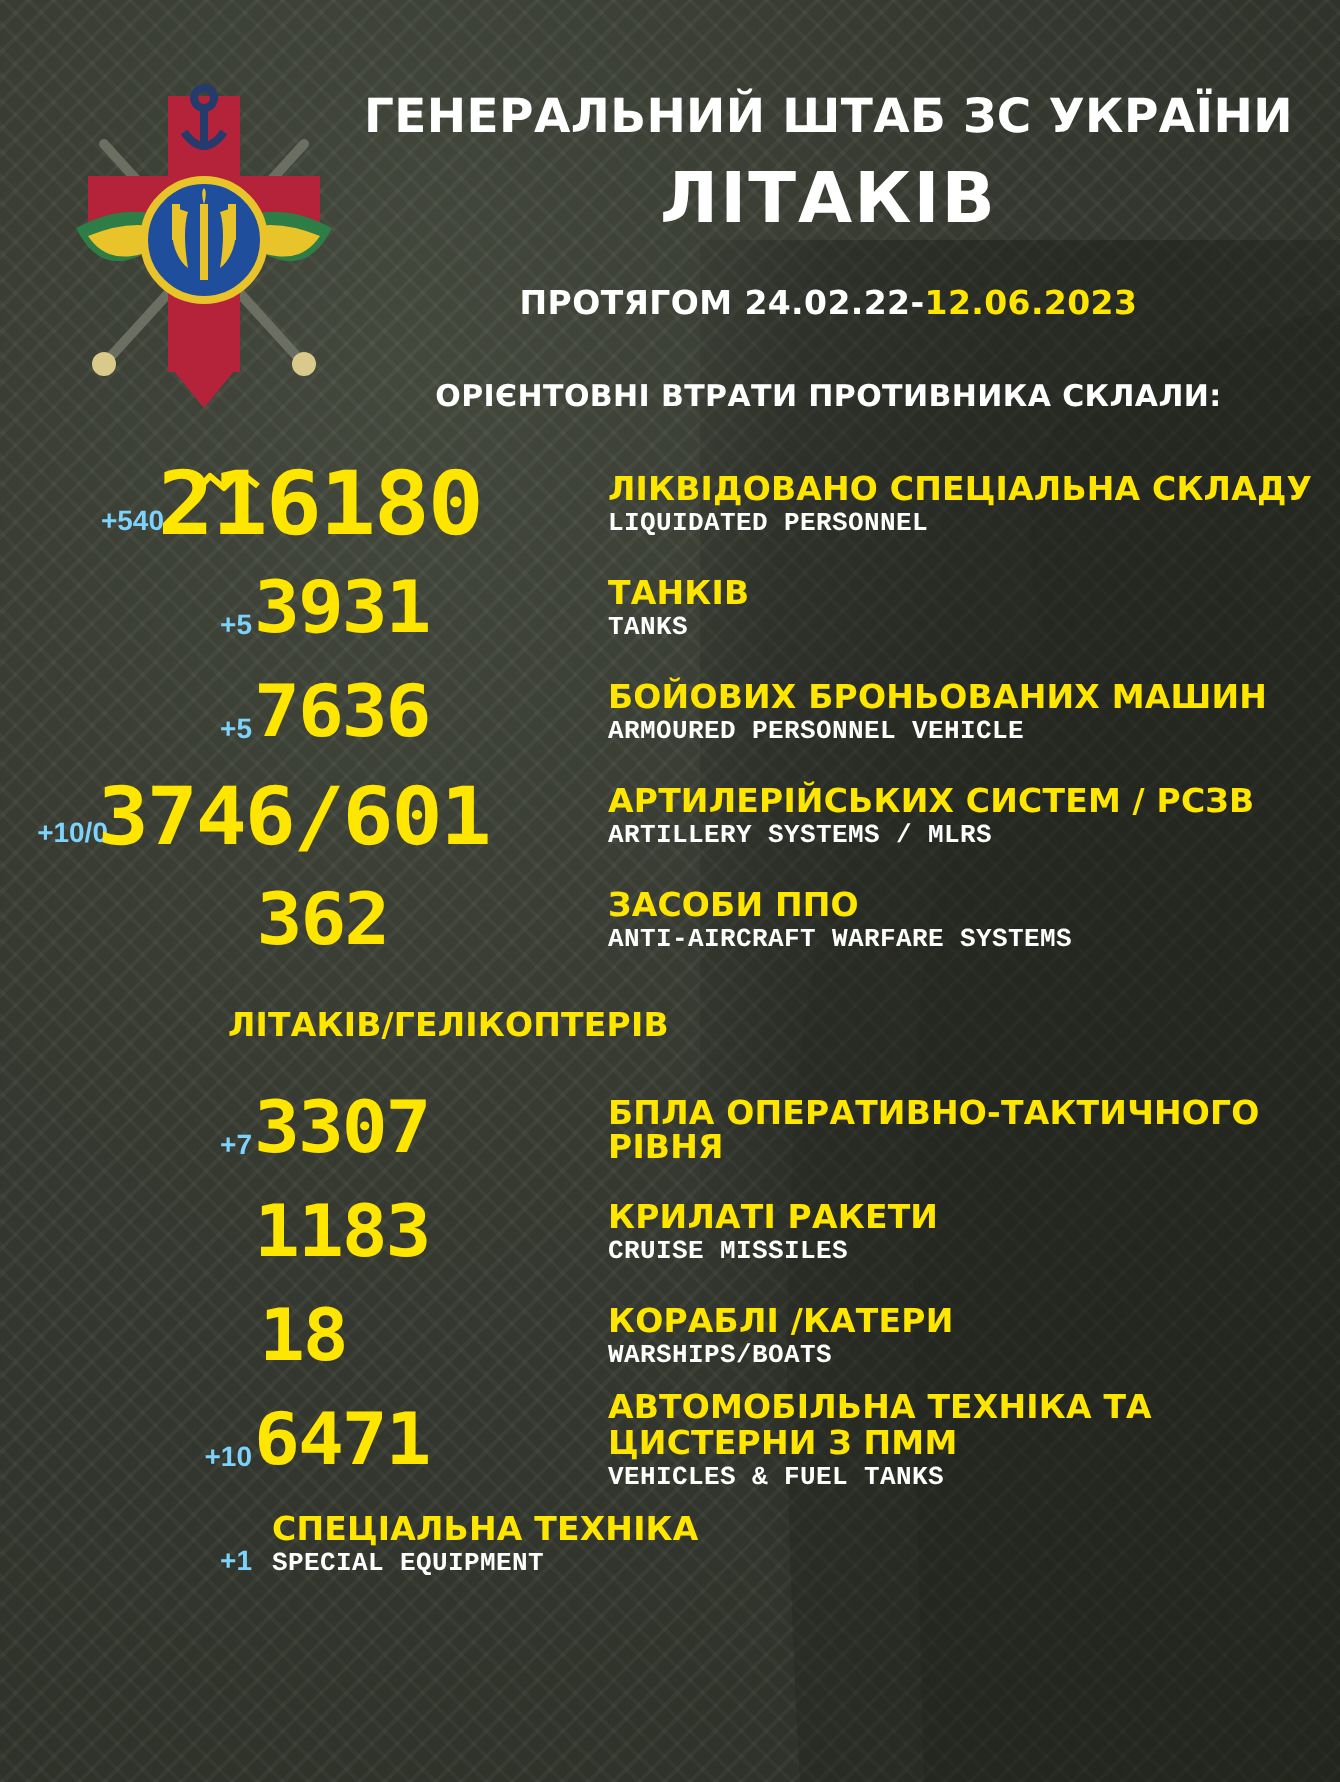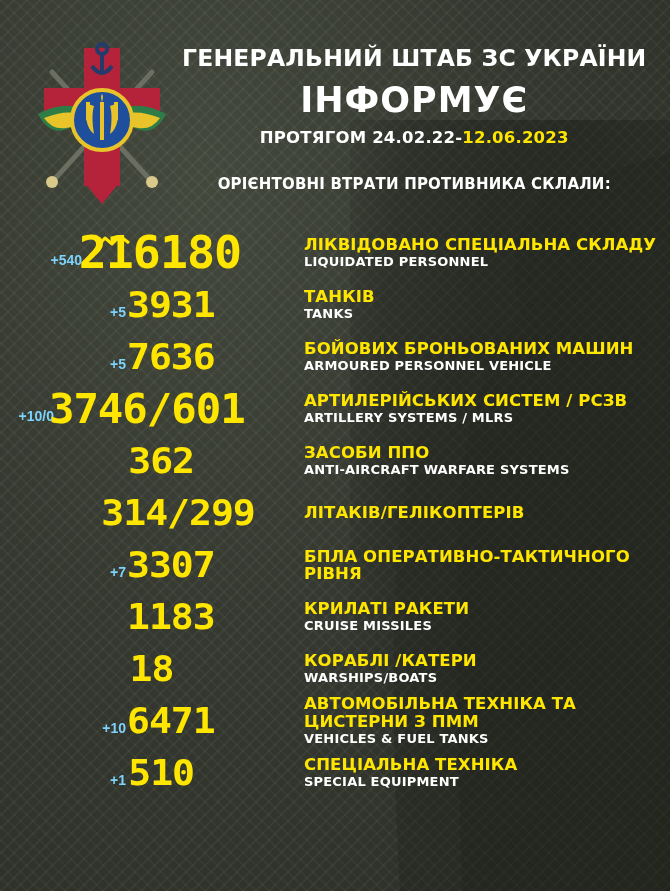--- a/index.html
+++ b/index.html
@@ -73,21 +73,21 @@
     white-space: nowrap;
   }
   .title-2 {
     color: #fff;
     font-weight: bold;
     font-size: 35px;
     letter-spacing: 1px;
     margin-top: 8px;
   }
   .period {
-    margin-top: 8px;
+    margin-top: 22px;
     color: #fff;
     font-size: 16.5px;
     font-weight: bold;
     letter-spacing: 0.2px;
   }
   .period .date-hl { color: #ffe600; }
   .subtitle {
     margin-top: 28px;
     color: #fff;
     font-size: 15px;
@@ -144,20 +144,21 @@
     line-height: 1.05;
     letter-spacing: 0.1px;
   }
   .lab-en {
     color: #ffffff;
     font-weight: bold;
     font-size: 13px;
     line-height: 1.15;
     margin-top: 2px;
     letter-spacing: 0.2px;
+    font-family: Liberation Mono, monospace;
   }
 
   
   .zig {
     position: absolute;
     left: 96px;
     top: 8px;
     width: 34px;
     height: 14px;
   }
@@ -223,21 +224,21 @@
         </g>
 
         <path d="M80 12 a5 5 0 1 0 0.1 0 M80 20 v22 M70 34 q10 14 20 0" stroke="#243b6b" stroke-width="4" fill="none"></path>
 
         <path d="M62 150 h36 l-18 22 z" fill="#b4233a"></path>
       </svg>
     </div>
 
     <div class="head-text">
       <div class="title-1">ГЕНЕРАЛЬНИЙ ШТАБ ЗС УКРАЇНИ</div>
-      <div class="title-2">ІНФОРМУЄ</div>
+      <div class="title-2">ЛІТАКІВ</div>
       <div class="period"><span>ПРОТЯГОМ 24.02.22-</span><span class="date-hl">12.06.2023</span></div>
       <div class="subtitle">ОРІЄНТОВНІ ВТРАТИ ПРОТИВНИКА СКЛАЛИ:</div>
     </div>
   </div>
 
   <div class="rows">
 
     <div class="row r1">
       <div class="zig">
         <svg viewBox="0 0 34 14">
@@ -283,21 +284,20 @@
       <div class="delta"></div>
       <div class="numcell"><span class="num">362</span></div>
       <div class="labels">
         <div class="lab-ua">ЗАСОБИ ППО</div>
         <div class="lab-en">ANTI-AIRCRAFT WARFARE SYSTEMS</div>
       </div>
     </div>
 
     <div class="row r6">
       <div class="delta"></div>
-      <div class="numcell"><span class="num wide">314/299</span></div>
       <div class="labels">
         <div class="lab-ua">ЛІТАКІВ/ГЕЛІКОПТЕРІВ</div>
       </div>
     </div>
 
     <div class="row">
       <div class="delta">+7</div>
       <div class="numcell"><span class="num">3307</span></div>
       <div class="labels">
         <div class="lab-ua">БПЛА ОПЕРАТИВНО-ТАКТИЧНОГО РІВНЯ</div>
@@ -326,21 +326,20 @@
       <div class="delta">+10</div>
       <div class="numcell"><span class="num">6471</span></div>
       <div class="labels">
         <div class="lab-ua">АВТОМОБІЛЬНА ТЕХНІКА ТА ЦИСТЕРНИ З ПММ</div>
         <div class="lab-en">VEHICLES  &amp; FUEL TANKS</div>
       </div>
     </div>
 
     <div class="row">
       <div class="delta">+1</div>
-      <div class="numcell"><span class="num">510</span></div>
       <div class="labels">
         <div class="lab-ua">СПЕЦІАЛЬНА ТЕХНІКА</div>
         <div class="lab-en">SPECIAL EQUIPMENT</div>
       </div>
     </div>
 
   </div>
 </div>
 
 </body></html>

